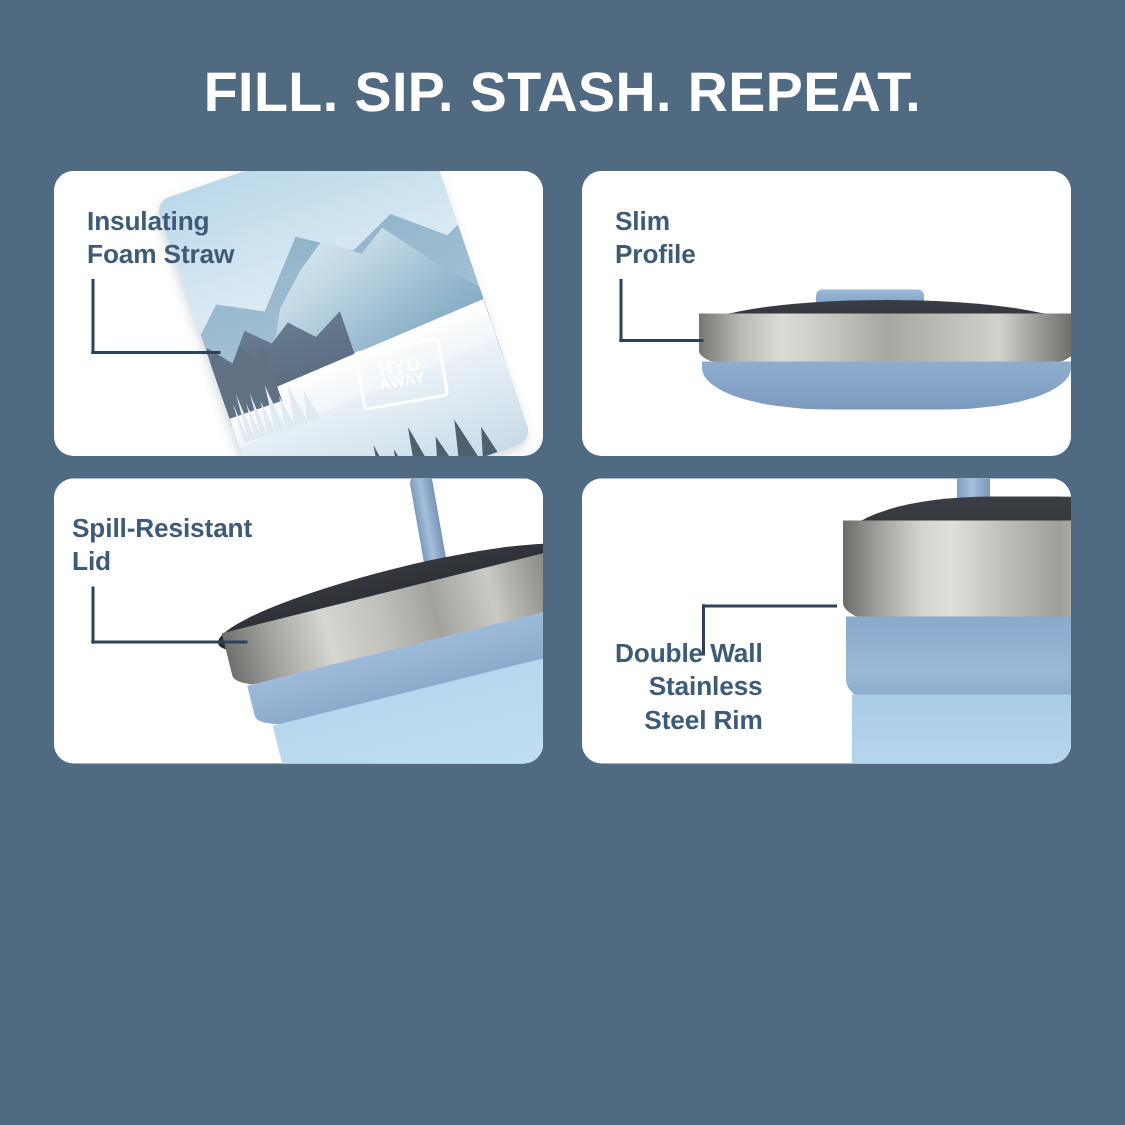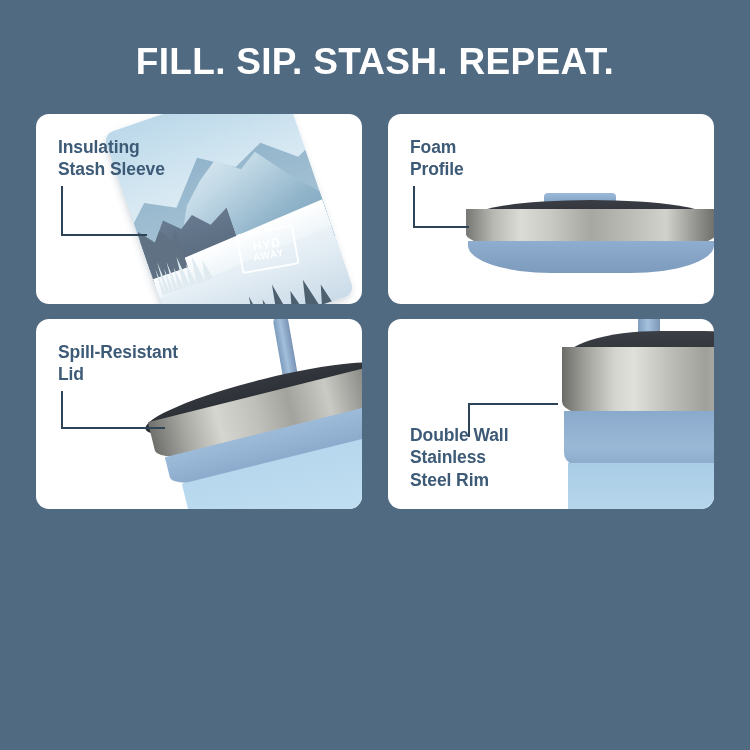--- a/index.html
+++ b/index.html
@@ -51,22 +51,22 @@
     font-size:17.5px;
     font-weight:bold;
     line-height:1.28;
     white-space:pre-line;
     z-index:6;
     letter-spacing:-0.1px;
   }
   .l1 { left:22px; top:25px; }
   .l2 { left:22px; top:22px; }
   .l3 { left:22px; top:22px; }
-  .l4 { left:22px; top:22px; }
-  .l5 { left:22px; top:105px; }
+  .l4 { left:12px; top:22px; }
+  .l5 { left:22px; top:105px;text-align:right; }
   .l6 { left:22px; top:22px; }
 
   
   .lead { position:absolute; z-index:6; }
   .lead i {
     position:absolute;
     background:#2d4358;
     display:block;
   }
   .h { height:1.7px; }
@@ -262,37 +262,37 @@
         <div class="s-dark-l"></div>
         <div class="s-trees-l"></div>
         <div class="s-trees-b"></div>
         <div class="badge">
           <span class="b1">HYD</span>
           <span class="b2">AWAY</span>
         </div>
       </div>
     </div>
     <div class="label l2">Insulating
-Stash Sleeve</div>
+Foam Straw</div>
     <div class="lead" style="left:25px; top:72px; width:86px; height:50px;">
       <i class="v" style="left:0; top:0; height:50px;"></i>
       <i class="h" style="left:0; bottom:0; width:86px;"></i>
     </div>
   </div>
 
   <div class="card">
     <div class="art">
       <div class="c3-wrap">
         <div class="c3-tab"></div>
         <div class="c3-lid"></div>
         <div class="c3-steel"></div>
         <div class="c3-ring"></div>
       </div>
     </div>
-    <div class="label l3">Foam
+    <div class="label l3">Slim
 Profile</div>
     <div class="lead" style="left:25px; top:72px; width:56px; height:42px;">
       <i class="v" style="left:0; top:0; height:42px;"></i>
       <i class="h" style="left:0; bottom:0; width:56px;"></i>
     </div>
   </div>
 
   <div class="card">
     <div class="art">
       <div class="c4-wrap">

